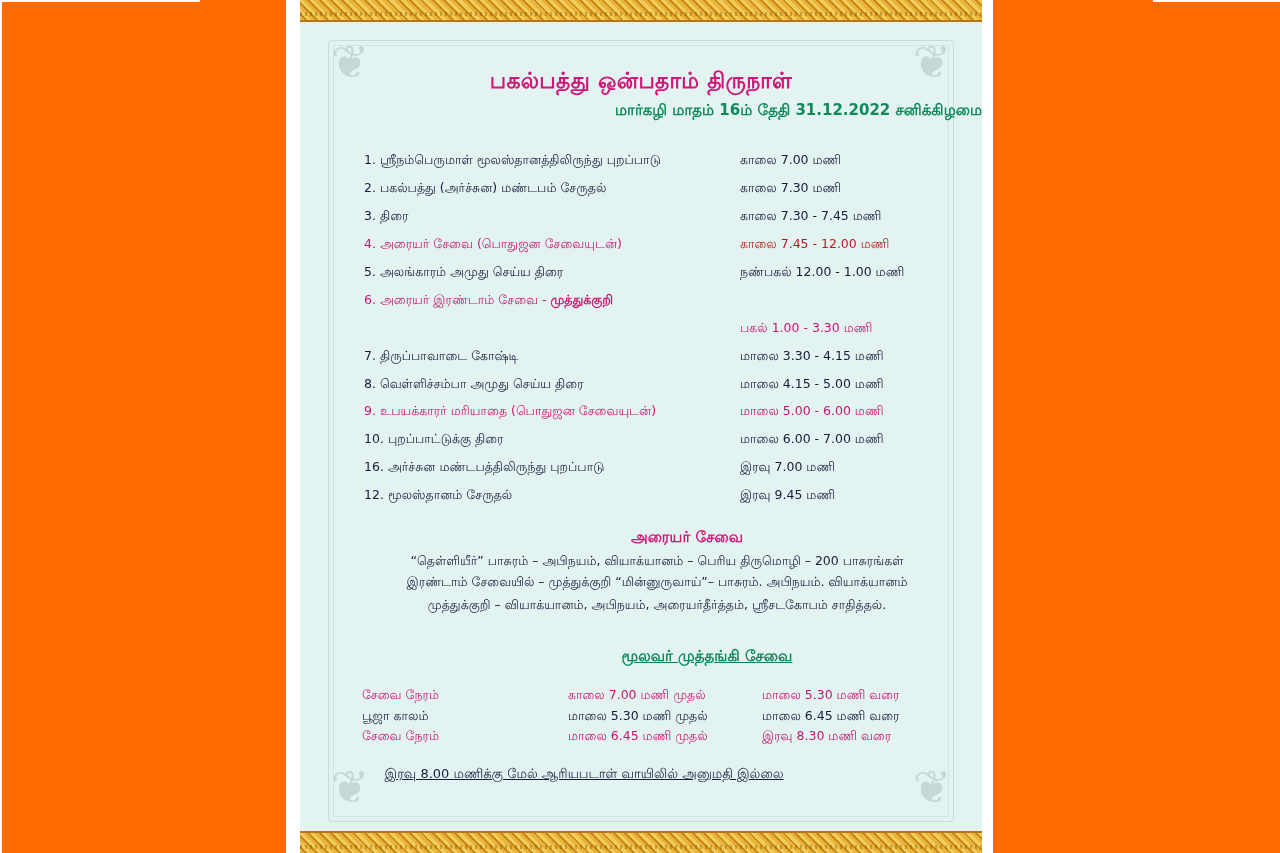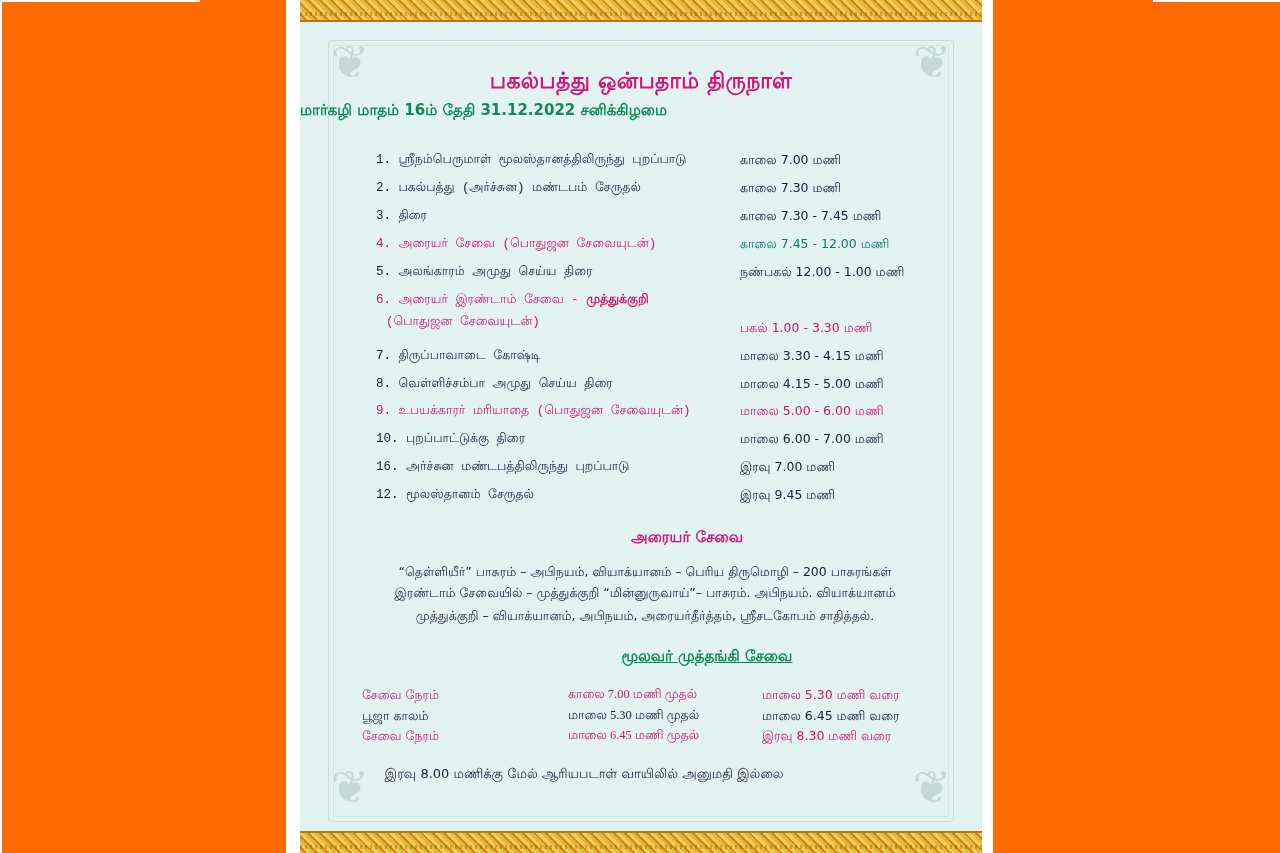--- a/index.html
+++ b/index.html
@@ -41,51 +41,51 @@
   .corner.tl { left:20px; top:32px; }
   .corner.tr { right:20px; top:32px; }
   .corner.bl { left:20px; bottom:36px; }
   .corner.br { right:20px; bottom:36px; }
 
   .title {
     position:absolute; left:0; width:682px; top:68px; text-align:center;
     color:#d0187b; font-size:22px; font-weight:bold; letter-spacing:.3px;
   }
   .subtitle {
-    position:absolute; left:0; width:682px; top:101px; text-align:left;
+    position:absolute; left:0; width:682px; top:101px; text-align:right;
     color:#0f8a5a; font-size:15px; font-weight:bold;
   }
 
   .schedule { position:absolute; left:64px; top:152px; width:560px; }
   .row { position:absolute; left:0; width:560px; height:22px; font-size:12.5px; color:#1a1a3a; }
-  .row .lbl { position:absolute; left:12px; width:370px;font-family:Liberation Mono, monospace; }
+  .row .lbl { position:absolute; left:0; width:370px; }
   .row .time { position:absolute; left:376px; white-space:nowrap; }
   .row.pink { color:#c8166e; }
   .row .lbl .em { font-weight:bold; }
   .row .lbl .sub { display:block; padding-left:10px; margin-top:6px; }
 
   .sec-title {
     position:absolute; left:0; width:774px; text-align:center;
     font-size:15px; font-weight:bold;
   }
   .sec-title.araiyar { top:528px; color:#d0187b; }
-  .desc { position:absolute; left:4px; width:682px; text-align:center; font-size:12.5px; color:#1a1a3a;margin-top:11px; }
+  .desc { position:absolute; left:16px; width:682px; text-align:center; font-size:12.5px; color:#1a1a3a; }
   .desc.l1 { top:553px; } .desc.l2 { top:574px; } .desc.l3 { top:597px; }
 
   .sec-title.moolavar { top:647px; color:#0f8a5a; text-decoration:underline;padding-left:20px; }
 
   .mtable { position:absolute; left:62px; top:687px; width:560px; font-size:12.5px; }
   .mrow { position:absolute; left:0; width:560px; height:20px; }
   .mrow .c1 { position:absolute; left:0; }
-  .mrow .c2 { position:absolute; left:206px;font-family:Liberation Serif, serif; }
+  .mrow .c2 { position:absolute; left:206px; }
   .mrow .c3 { position:absolute; left:400px; }
   .mrow.pink { color:#c8166e; }
   .mrow.dark { color:#1a1a3a; }
 
-  .notice { position:absolute; left:0; width:568px; top:766px; text-align:center; font-size:13px; color:#1a1a3a; }
+  .notice { position:absolute; left:0; width:568px; top:766px; text-align:center; font-size:13px; color:#1a1a3a;text-decoration:underline; }
   .pagenum { position:absolute; left:0; width:682px; top:814px; text-align:center; font-size:10px; font-weight:bold; color:#0f6a5a;margin-top:20px; }
 </style>
 </head>
 <body>
 
 <div class="side left">
     <div class="topstrip"></div>
   </div>
 <div class="side right">
     <div class="topstrip"></div>
@@ -110,28 +110,28 @@
     <div class="row" style="top:28px">
       <span class="lbl"><span>2.</span> <span>பகல்பத்து (அர்ச்சுன) மண்டபம் சேருதல்</span></span>
       <span class="time">காலை 7.30 மணி</span>
     </div>
     <div class="row" style="top:56px">
       <span class="lbl"><span>3.</span> <span>திரை</span></span>
       <span class="time">காலை 7.30 - 7.45 மணி</span>
     </div>
     <div class="row pink" style="top:84px">
       <span class="lbl"><span>4.</span> <span>அரையர் சேவை (பொதுஜன சேவையுடன்)</span></span>
-      <span class="time" style="color:#0f766e">காலை 7.45 - 12.00 மணி</span>
+      <span class="time" style="color:#b91c1c">காலை 7.45 - 12.00 மணி</span>
     </div>
     <div class="row" style="top:112px">
       <span class="lbl"><span>5.</span> <span>அலங்காரம் அமுது செய்ய திரை</span></span>
       <span class="time">நண்பகல் 12.00 - 1.00 மணி</span>
     </div>
     <div class="row pink" style="top:140px; height:48px">
-      <span class="lbl"><span>6.</span> <span>அரையர் இரண்டாம் சேவை - </span><span class="em">முத்துக்குறி</span><span class="sub">(பொதுஜன சேவையுடன்)</span></span>
+      <span class="lbl"><span>6.</span> <span>அரையர் இரண்டாம் சேவை - </span><span class="em">முத்துக்குறி</span></span>
       <span class="time" style="top:28px">பகல் 1.00 - 3.30 மணி</span>
     </div>
     <div class="row" style="top:196px">
       <span class="lbl"><span>7.</span> <span>திருப்பாவாடை கோஷ்டி</span></span>
       <span class="time">மாலை 3.30 - 4.15 மணி</span>
     </div>
     <div class="row" style="top:224px">
       <span class="lbl"><span>8.</span> <span>வெள்ளிச்சம்பா அமுது செய்ய திரை</span></span>
       <span class="time">மாலை 4.15 - 5.00 மணி</span>
     </div>

